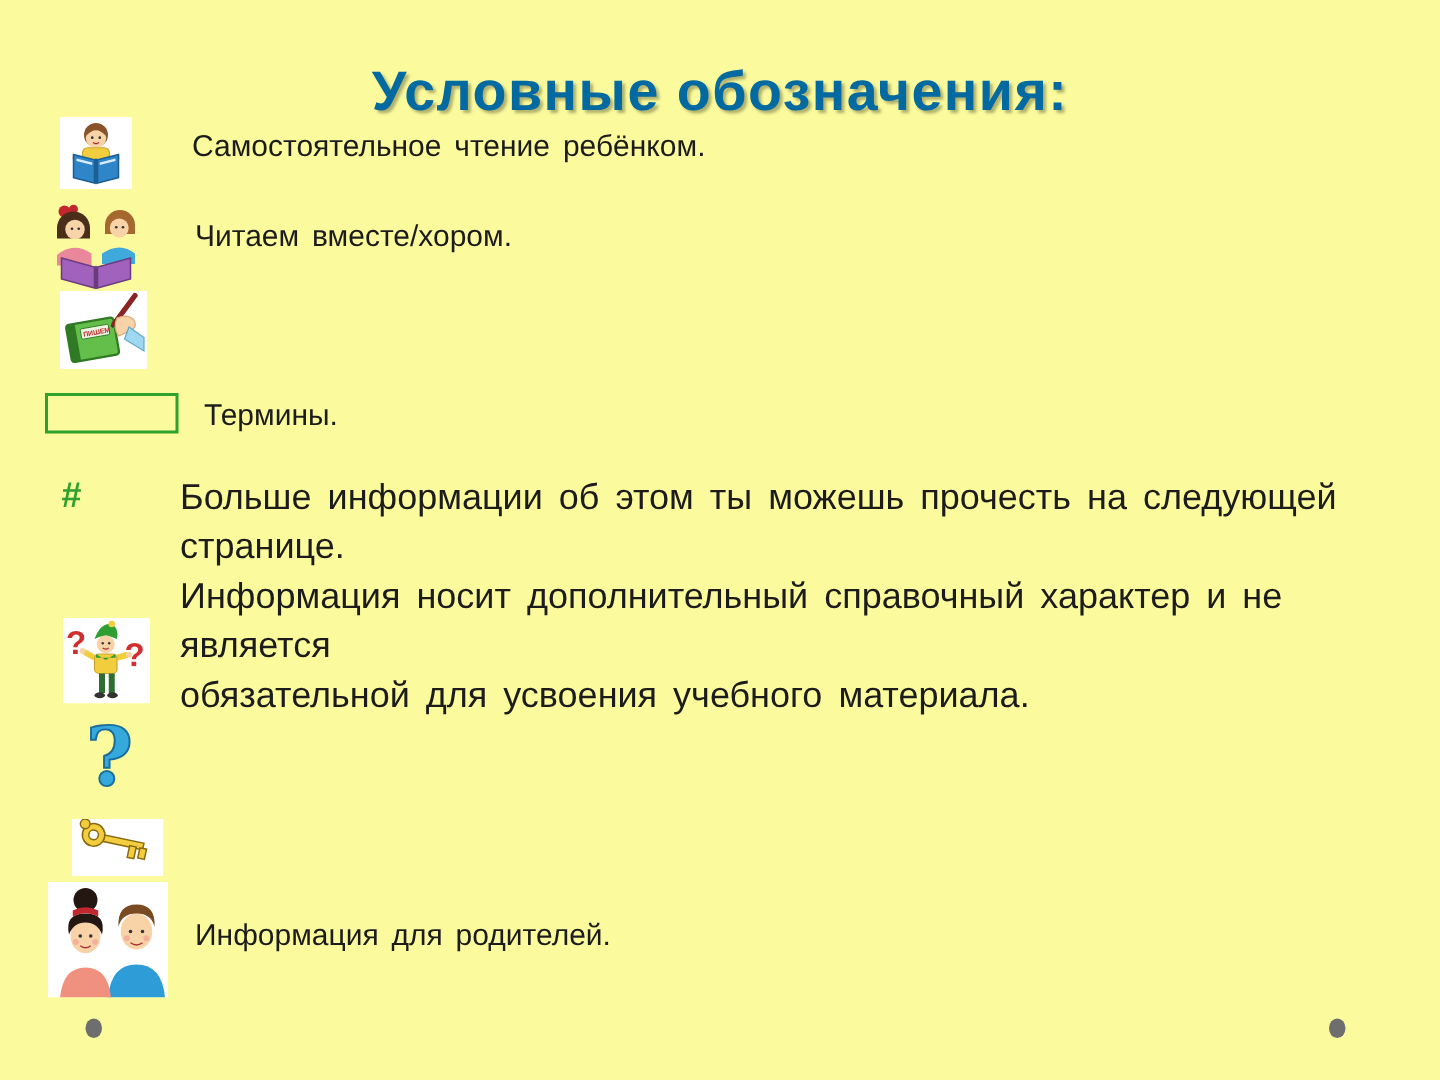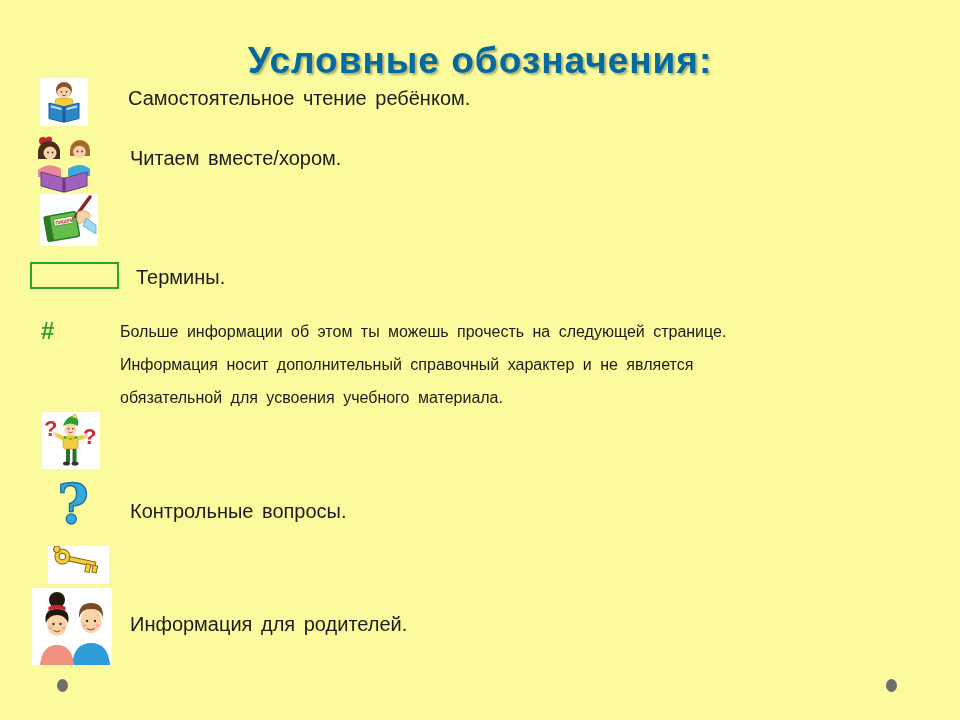--- a/index.html
+++ b/index.html
@@ -24,21 +24,21 @@
   .terms-rect{
     position:absolute; left:30px; top:262px; width:85px; height:23px;
     border:2px solid #2FA12E; background:transparent;
   }
   .hash{
     position:absolute; left:41px; top:317px;
     color:#2FA12E; font-size:24px; font-weight:bold;
   }
   .para{
     position:absolute; left:120px; top:315px; width:815px;
-    font-size:16px; line-height:33px; word-spacing:4px;
+    font-size:24px; line-height:33px; word-spacing:4px;
   }
   .dot{
     position:absolute; width:11px; height:13px; border-radius:50%;
     background:#6e6e6e;
   }
   .dot-left{ left:57px; top:679px; }
   .dot-right{ left:886px; top:679px; }
 </style>
 </head>
 <body>
@@ -137,21 +137,20 @@
       <ellipse cx="24.5" cy="51.5" rx="3.5" ry="2" fill="#333"></ellipse>
       <ellipse cx="33" cy="51.5" rx="3.5" ry="2" fill="#333"></ellipse>
     </svg>
   </div>
 
   <div class="icon-box" style="left:54px;top:477px;width:38px;height:57px;">
     <svg viewBox="0 0 38 57">
       <text x="19" y="46" text-anchor="middle" font-size="54" font-weight="bold" font-family="DejaVu Serif, serif" fill="#35A8DC" stroke="#1B6E9C" stroke-width="1.3">?</text>
     </svg>
   </div>
-  <div class="row-text" style="left:130px;top:500px;">Контрольные  вопросы.</div>
 
   <div class="icon-box" style="left:48px;top:546px;width:61px;height:38px;">
     <svg viewBox="0 0 61 38">
       <rect width="61" height="38" fill="#FFFFFF"></rect>
       <g transform="rotate(12 30 19)">
         <rect x="19" y="12.5" width="28" height="4.5" fill="#F2CE3E" stroke="#8A6A10" stroke-width="1"></rect>
         <rect x="38" y="16" width="4.5" height="8" fill="#F2CE3E" stroke="#8A6A10" stroke-width="1"></rect>
         <rect x="45" y="16" width="4.5" height="7" fill="#F2CE3E" stroke="#8A6A10" stroke-width="1"></rect>
         <circle cx="13" cy="14" r="7.5" fill="#F2CE3E" stroke="#8A6A10" stroke-width="1"></circle>
         <circle cx="13" cy="14" r="3.2" fill="#FFFFFF" stroke="#8A6A10" stroke-width="1"></circle>

